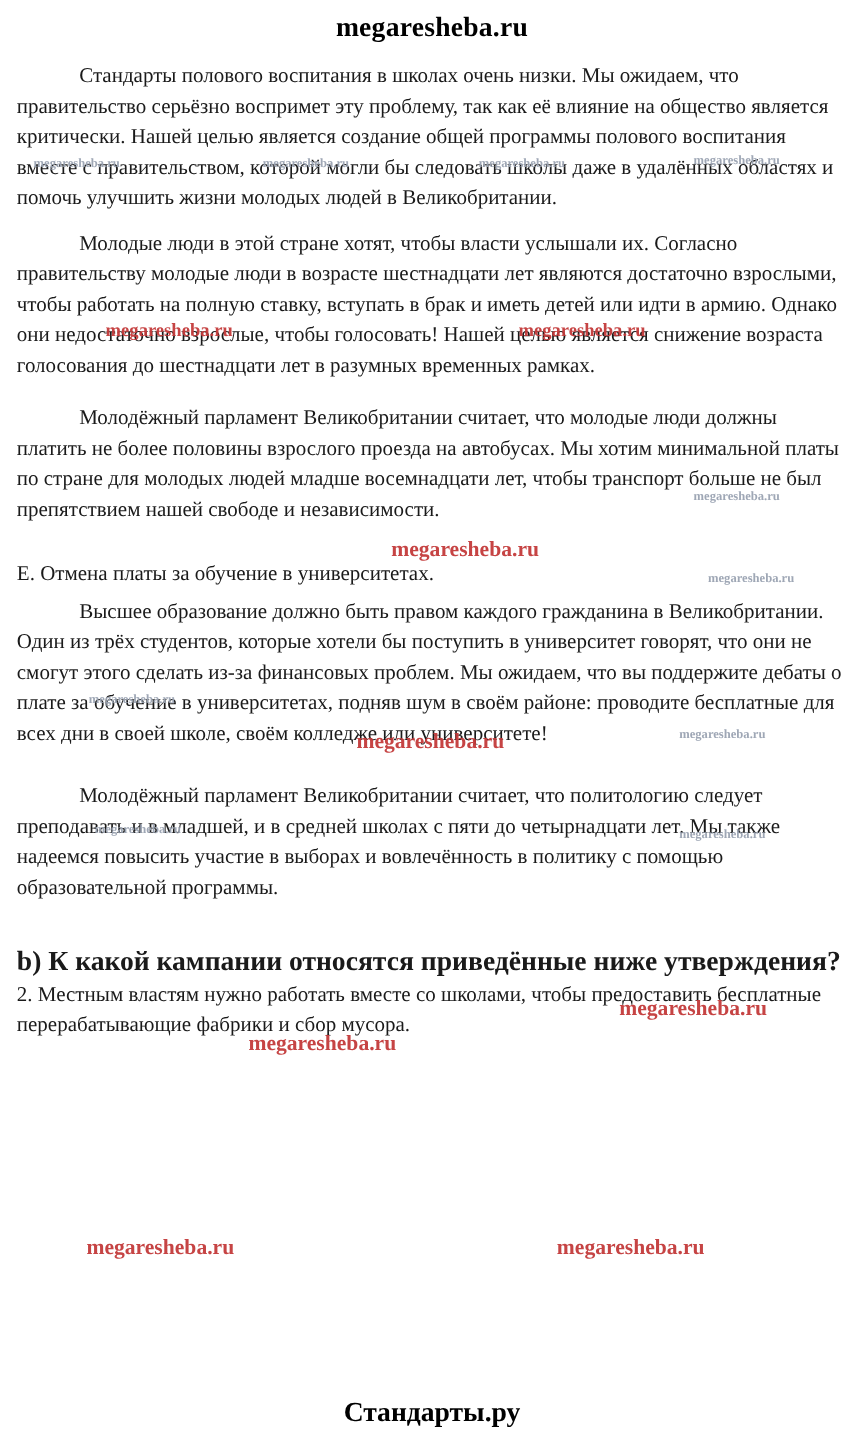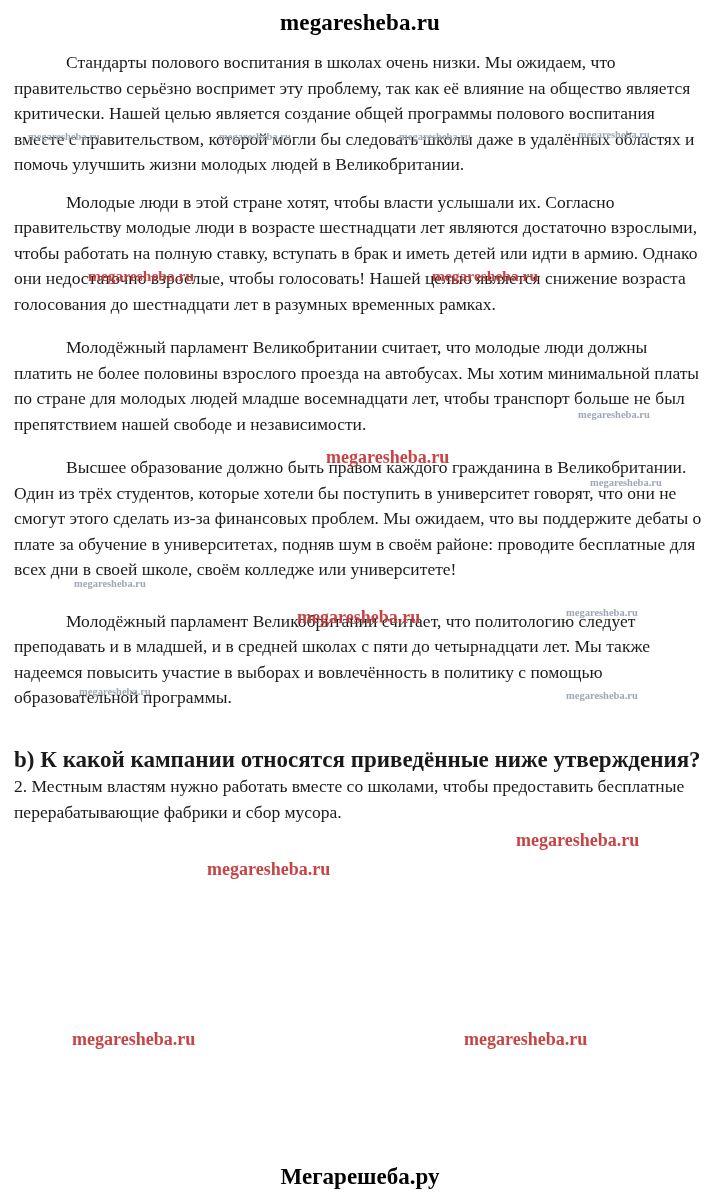--- a/index.html
+++ b/index.html
@@ -108,20 +108,21 @@
 
     <p class="para indent">Молодые люди в этой стране хотят, чтобы власти услышали их. Согласно правительству молодые люди в возрасте шестнадцати лет являются достаточно взрослыми, чтобы работать на полную ставку, вступать в брак и иметь детей или идти в армию. Однако они недостаточно взрослые, чтобы голосовать! Нашей целью является снижение возраста голосования до шестнадцати лет в разумных временных рамках.</p>
 
     <div class="spacer-md"></div>
 
 
     <p class="para indent">Молодёжный парламент Великобритании считает, что молодые люди должны платить не более половины взрослого проезда на автобусах. Мы хотим минимальной платы по стране для молодых людей младше восемнадцати лет, чтобы транспорт больше не был препятствием нашей свободе и независимости.</p>
 
     <div class="spacer-md"></div>
 
+    <p class="heading-line">E. Отмена платы за обучение в университетах.</p>
 
     <p class="para indent">Высшее образование должно быть правом каждого гражданина в Великобритании. Один из трёх студентов, которые хотели бы поступить в университет говорят, что они не смогут этого сделать из-за финансовых проблем. Мы ожидаем, что вы поддержите дебаты о плате за обучение в университетах, подняв шум в своём районе: проводите бесплатные для всех дни в своей школе, своём колледже или университете!</p>
 
     <div class="spacer-md"></div>
 
 
     <div class="spacer-sm"></div>
 
     <p class="para indent">Молодёжный парламент Великобритании считает, что политологию следует преподавать и в младшей, и в средней школах с пяти до четырнадцати лет. Мы также надеемся повысить участие в выборах и вовлечённость в политику с помощью образовательной программы.</p>
 
@@ -147,15 +148,15 @@
       <div class="wm big red" style="left: 297px; top: 597px;">megaresheba.ru</div>
       <div class="wm small" style="left: 566px; top: 597px;">megaresheba.ru</div>
       <div class="wm small" style="left: 79px; top: 676px;">megaresheba.ru</div>
       <div class="wm small" style="left: 566px; top: 680px;">megaresheba.ru</div>
       <div class="wm big red" style="left: 516px; top: 820px;">megaresheba.ru</div>
       <div class="wm big red" style="left: 207px; top: 849px;">megaresheba.ru</div>
       <div class="wm big red" style="left: 72px; top: 1019px;">megaresheba.ru</div>
       <div class="wm big red" style="left: 464px; top: 1019px;">megaresheba.ru</div>
     </div>
 
-  <div class="footer-title">Мегарешеба.ру</div>
+  <div class="footer-title">Стандарты.ру</div>
 
 </div>
 
 </body></html>

